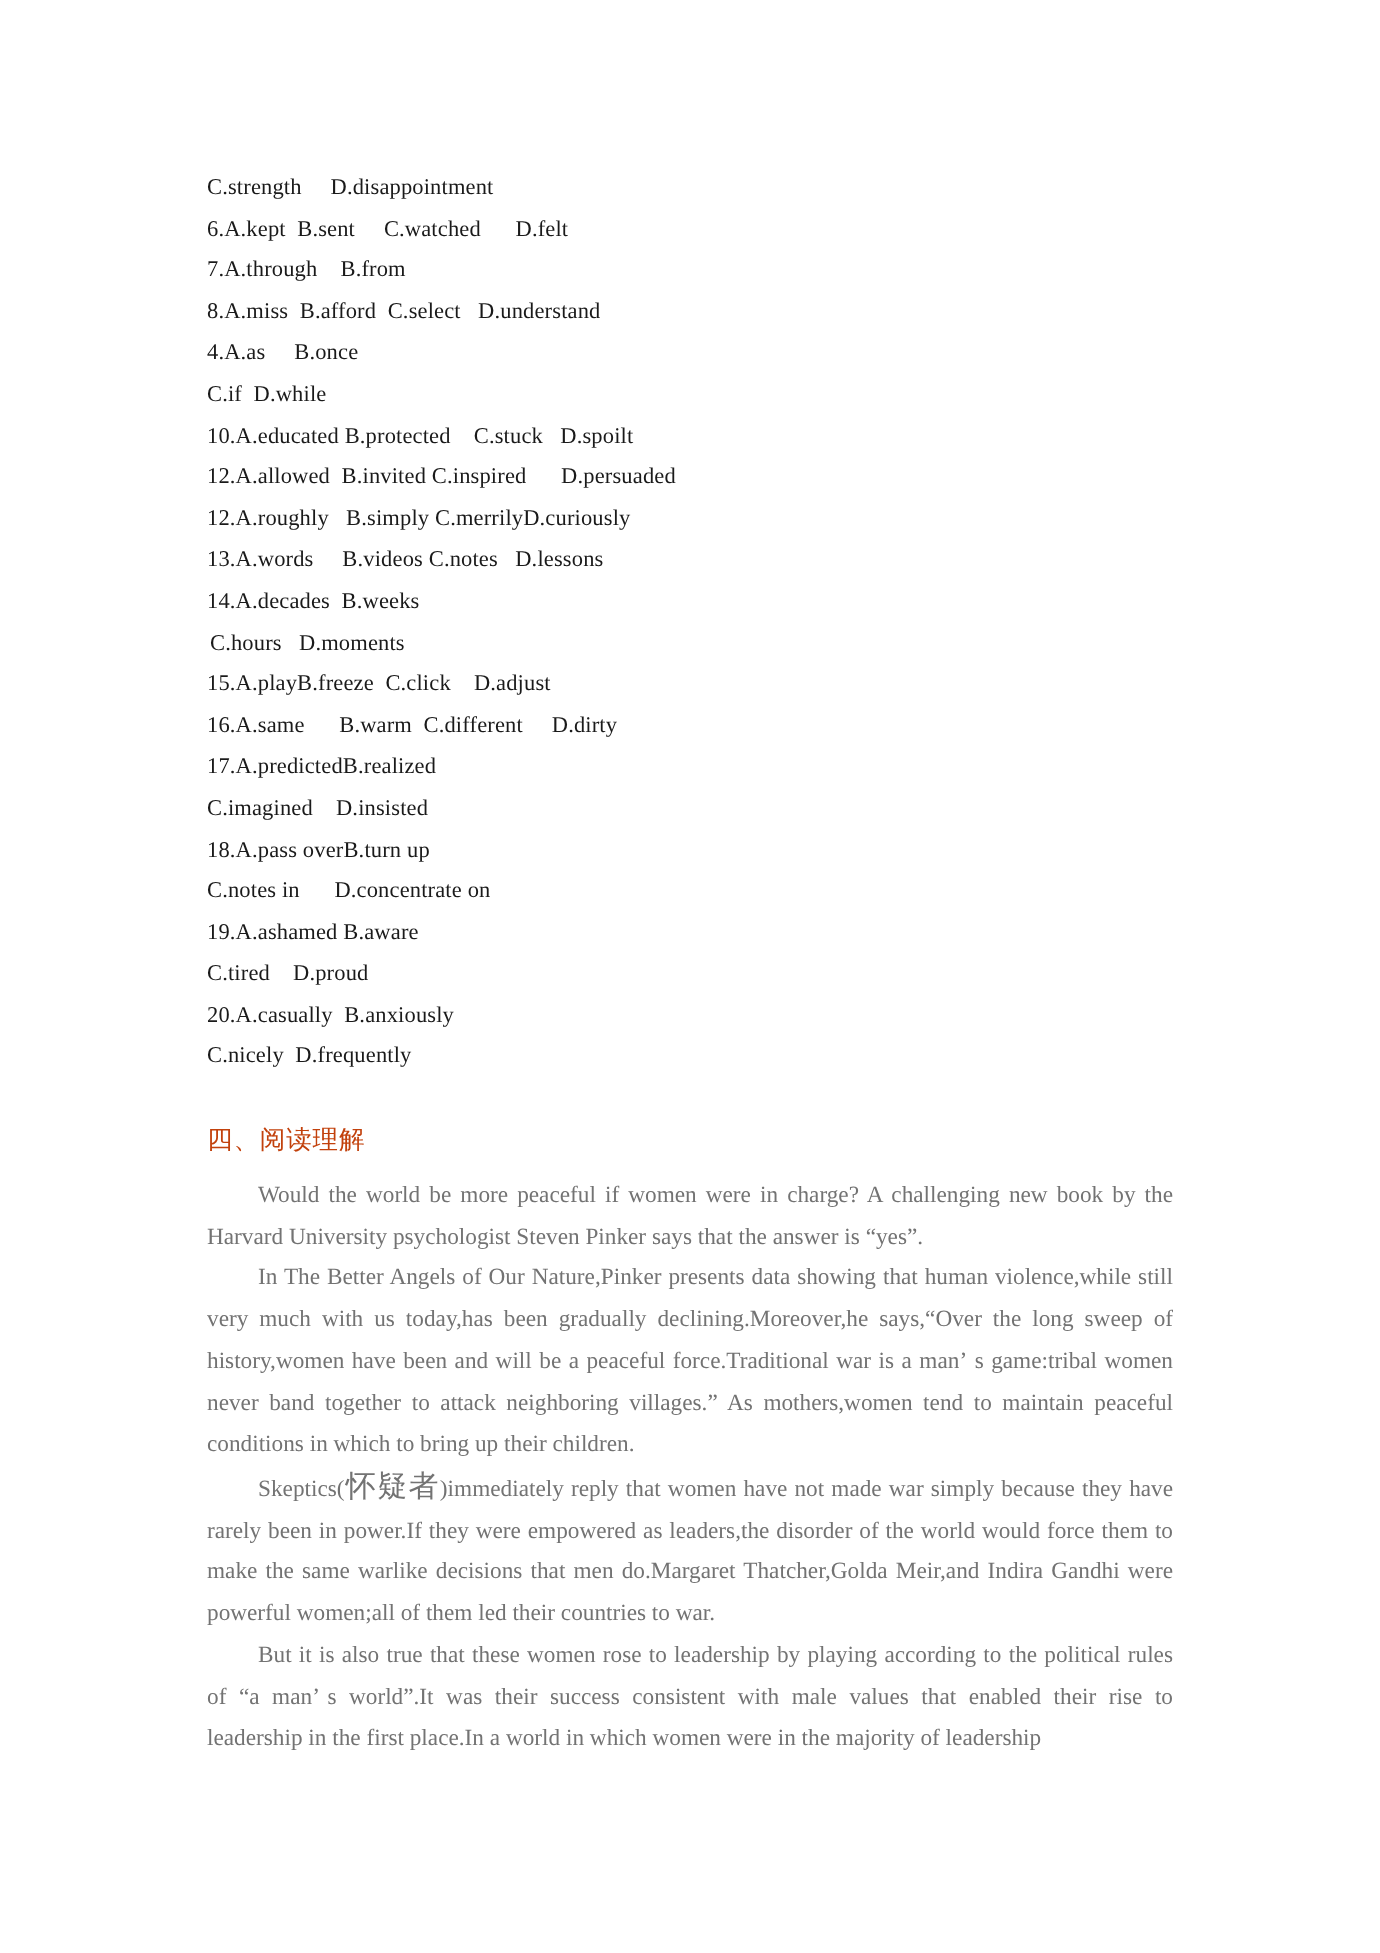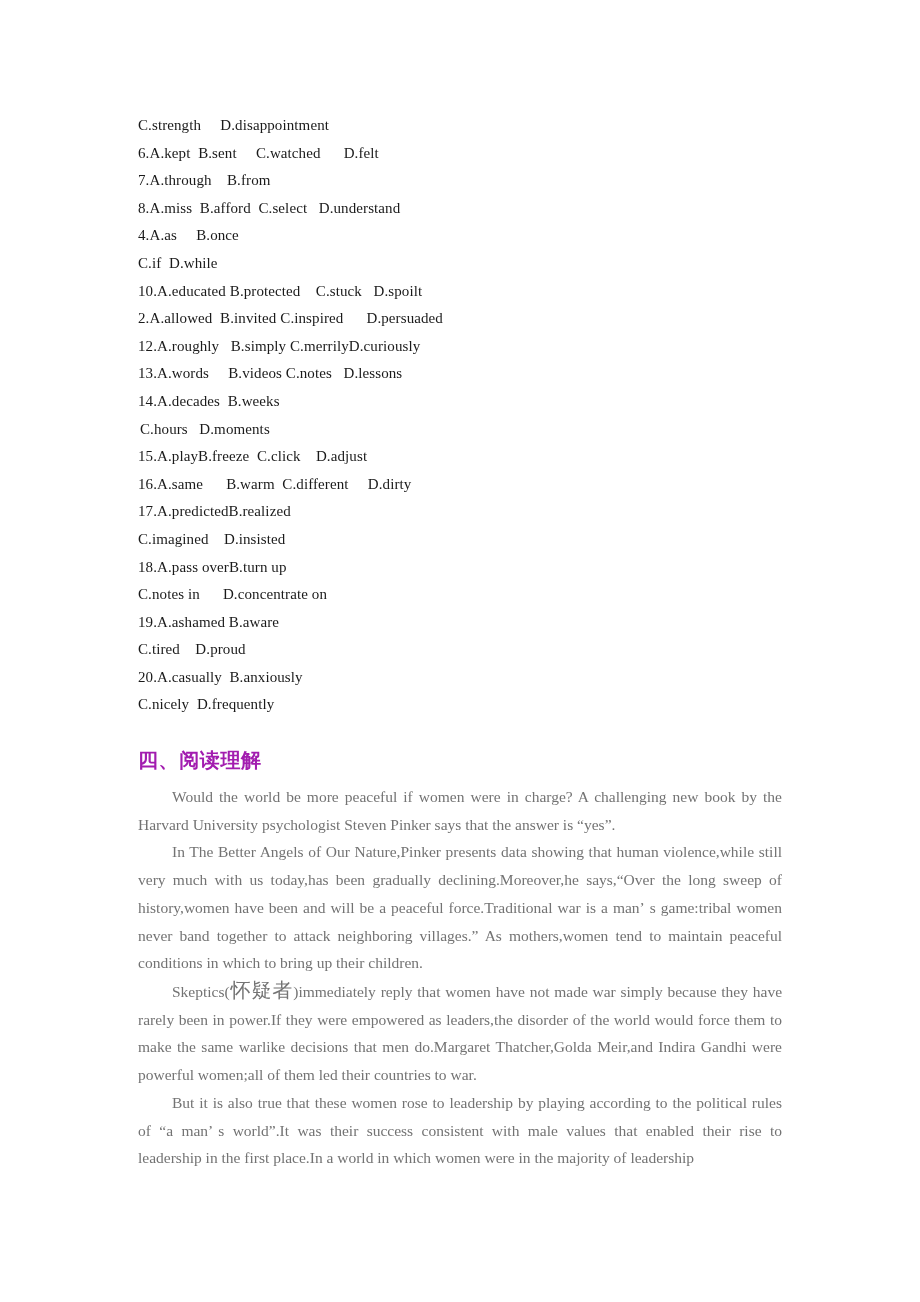--- a/index.html
+++ b/index.html
@@ -31,24 +31,24 @@
     letter-spacing: 0.1px;
     color: #1a1a1a;
   }
   .opt-line.indent-hair { padding-left: 2px; }
 
   
   .section-heading {
     margin-top: 28px;
     margin-bottom: 10px;
     font-family: "DejaVu Sans", "Liberation Sans", sans-serif;
-    font-size: 20px;
-    font-weight: bold;
+    font-size: 17px;
+    font-weight: normal;
     letter-spacing: 0.6px;
-    color: #a21caf;
+    color: #c2410c;
     line-height: 26px;
   }
 
   
   .passage {
     margin: 0;
     font-size: 15.5px;
     line-height: 27.7px;
     text-align: justify;
     text-justify: inter-word;
@@ -77,21 +77,21 @@
   <div class="content">
 
     <div id="options-container">
         <div class="opt-line">C.strength     D.disappointment</div>
         <div class="opt-line">6.A.kept  B.sent     C.watched      D.felt</div>
         <div class="opt-line">7.A.through    B.from</div>
         <div class="opt-line">8.A.miss  B.afford  C.select   D.understand</div>
         <div class="opt-line">4.A.as     B.once</div>
         <div class="opt-line">C.if  D.while</div>
         <div class="opt-line">10.A.educated B.protected    C.stuck   D.spoilt</div>
-        <div class="opt-line">2.A.allowed  B.invited C.inspired      D.persuaded</div>
+        <div class="opt-line">12.A.allowed  B.invited C.inspired      D.persuaded</div>
         <div class="opt-line">12.A.roughly   B.simply C.merrilyD.curiously</div>
         <div class="opt-line">13.A.words     B.videos C.notes   D.lessons</div>
         <div class="opt-line">14.A.decades  B.weeks</div>
         <div class="opt-line indent-hair">C.hours   D.moments</div>
         <div class="opt-line">15.A.playB.freeze  C.click    D.adjust</div>
         <div class="opt-line">16.A.same      B.warm  C.different     D.dirty</div>
         <div class="opt-line">17.A.predictedB.realized</div>
         <div class="opt-line">C.imagined    D.insisted</div>
         <div class="opt-line">18.A.pass overB.turn up</div>
         <div class="opt-line">C.notes in      D.concentrate on</div>

